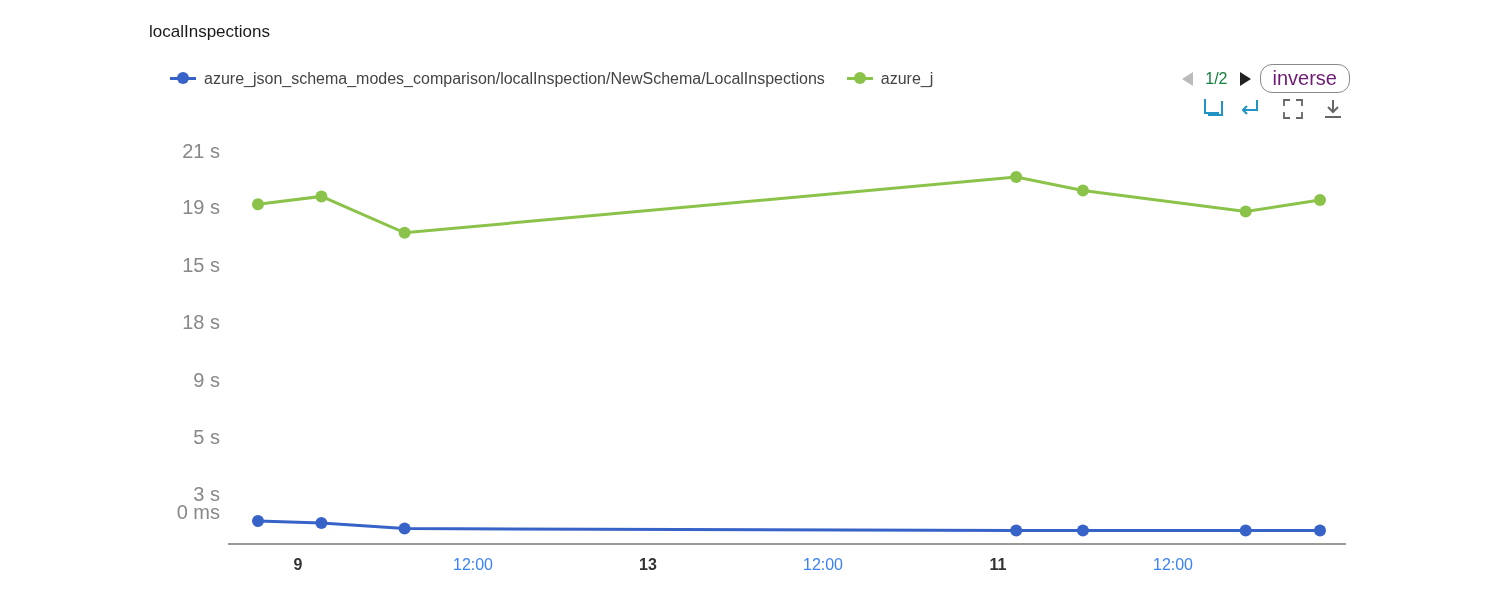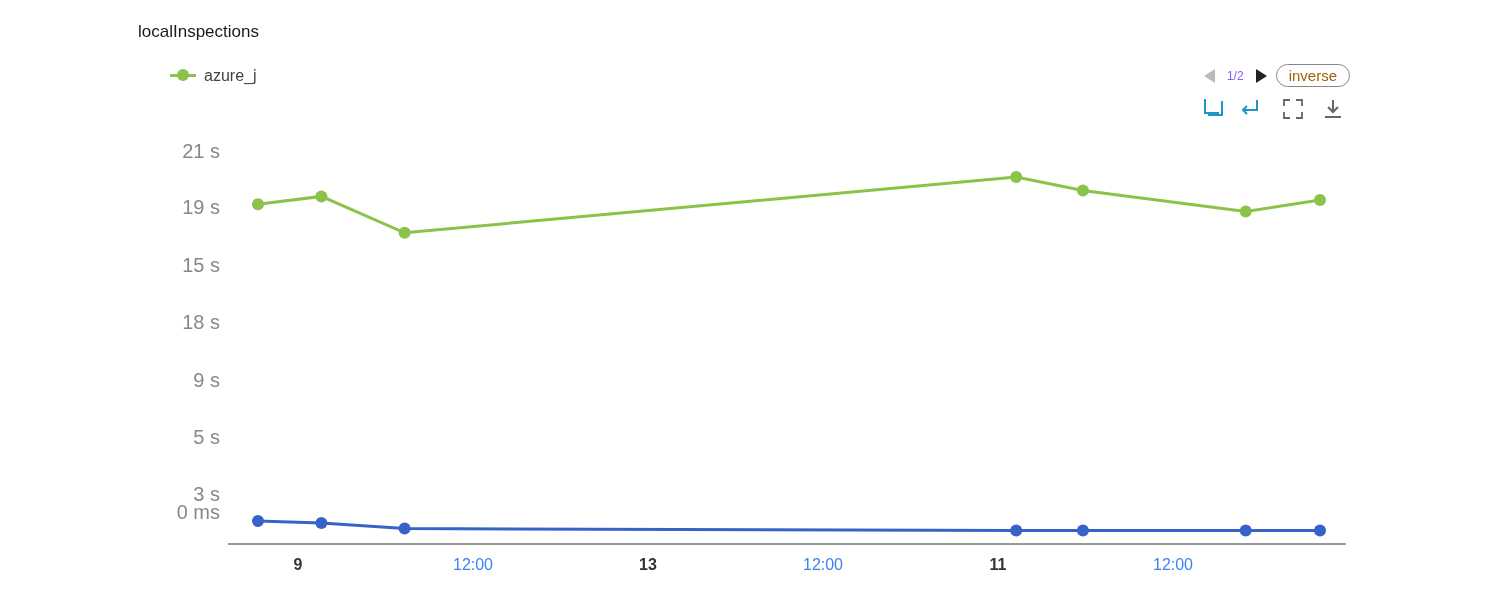--- a/index.html
+++ b/index.html
@@ -1,42 +1,46 @@
 <!DOCTYPE html>
 <html><head>
 <meta charset="utf-8">
 <style>
 * { box-sizing: border-box; margin: 0; padding: 0; }
 body { font-family: -apple-system, BlinkMacSystemFont, "Segoe UI", Arial, sans-serif; background: #fff; width: 1500px; height: 600px; position: relative; }
-.title { position: absolute; left: 138px; top: 22px; font-size: 17px; color: #1a1a1a; }
+.title { position: absolute; left: 149px; top: 22px; font-size: 17px; color: #1a1a1a; }
 .legend-row { position: absolute; left: 170px; top: 64px; right: 150px; display: flex; align-items: center; font-size: 16px; color: #444; white-space: nowrap; }
 .legend-item { display: flex; align-items: center; margin-right: 22px; cursor: pointer; }
 .legend-marker { width: 26px; height: 2.5px; position: relative; margin-right: 8px; }
 .legend-marker::after { content: ""; position: absolute; width: 12px; height: 12px; border-radius: 50%; left: 7px; top: -5px; }
 .legend-blue { background: #3763c8; }
 .legend-blue::after { background: #3763c8; }
 .legend-green { background: #8bc34a; }
 .legend-green::after { background: #8bc34a; }
 .pager { display: flex; align-items: center; margin-left: auto; gap: 8px; }
 .pager svg { cursor: pointer; }
-.pager-text { font-size: 12px; color: #8b5cf6; padding: 0 2px; }
-.inv-btn { border: 1.5px solid #888; border-radius: 12px; padding: 2px 12px; font-size: 15px; color: #a16207; background: #fff; cursor: pointer; }
+.pager-text { font-size: 16px; color: #15803d; padding: 0 2px; }
+.inv-btn { border: 1.5px solid #888; border-radius: 12px; padding: 2px 12px; font-size: 20px; color: #701a75; background: #fff; cursor: pointer; }
 .toolbar { position: absolute; right: 156px; top: 98px; display: flex; gap: 18px; align-items: center; }
 .toolbar svg { cursor: pointer; display: block; }
 .plot { position: absolute; left: 228px; top: 140px; width: 1118px; height: 410px; }
 .ytick { position: absolute; left: 172px; width: 48px; text-align: right; font-size: 20px; color: #888; transform: translateY(-50%); }
 .xtick { position: absolute; font-size: 16px; color: #3b82f6; transform: translateX(-50%); top: 556px; }
 .xtick.bold { font-weight: 700; color: #333; }
 </style>
 </head>
 <body>
 
 <div class="title">localInspections</div>
 
 <div class="legend-row">
+  <div class="legend-item">
+    <span class="legend-marker legend-blue"></span>
+    <span>azure_json_schema_modes_comparison/localInspection/NewSchema/LocalInspections</span>
+  </div>
   <div class="legend-item">
     <span class="legend-marker legend-green"></span>
     <span>azure_j</span>
   </div>
   <div class="pager">
     <svg width="14" height="16">
         <polygon points="12,1 12,15 1,8" fill="#bbb"></polygon>
       </svg>
     <span class="pager-text"><span>1</span>/<span>2</span></span>
     <svg width="14" height="16">

